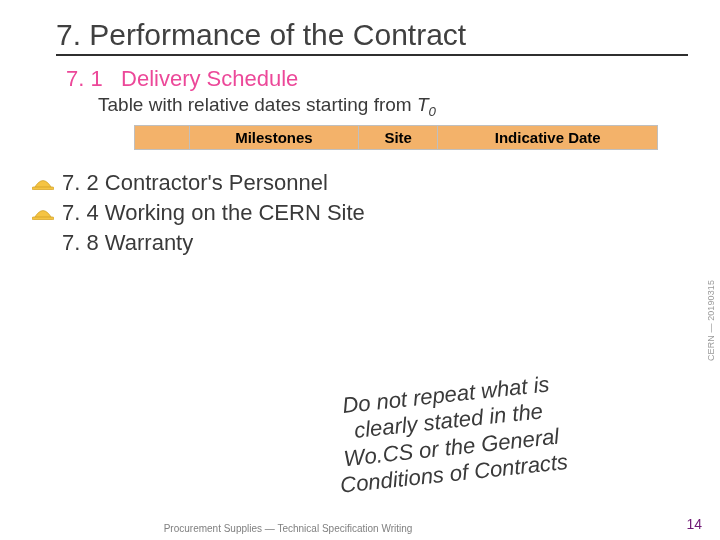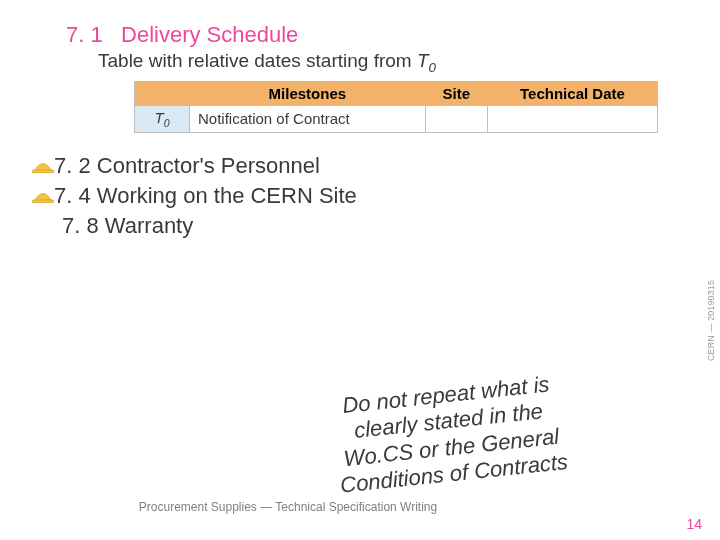--- a/index.html
+++ b/index.html
@@ -28,94 +28,87 @@
   .upright { font-style: normal; margin-top: 48px; }
   .table-wrap { margin: 0 30px 18px 42px; padding-left: 36px; }
   table { border-collapse: collapse; width: 100%; font-size: 15px; }
   th, td { border: 1px solid #bfbfbf; padding: 3px 8px; text-align: left; background: #fff; }
   th { background: #f3b26a; font-weight: 700; color: #000; text-align: center; }
   th.col0 { background: #f3b26a; width: 55px; }
   td.blue { background: #dbe9f5; }
   td.center { text-align: center; }
   .underline { text-decoration: underline; }
   .sub-after { font-size: 22px; color: #3a3a3a; margin: 2px 0; position: relative; padding-left: 0; }
-  .bullet-row { display: flex; align-items: center; margin-left: -30px; }
+  .bullet-row { display: flex; align-items: center; gap: 8px; margin-left: -30px; }
   .hat { width: 22px; height: 14px; display: inline-block; }
   .hat svg { display: block; }
   .sections { margin-left: 6px; }
   .note {
     position: absolute;
     left: 290px;
     top: 382px;
     font-size: 22px;
     font-style: italic;
     color: #3a3a3a;
     transform: rotate(-6deg);
     line-height: 1.2;
     text-align: center;
     width: 320px;
   }
   .footer {
     position: absolute;
-    bottom: 26px;
+    bottom: 6px;
     left: 0;
     width: 576px;
     text-align: center;
-    font-size: 12px;
+    font-size: 10px;
     color: #808080;
   }
   .pagenum {
     position: absolute;
     right: 18px;
     bottom: 8px;
-    color: #ec4899;
+    color: #701a75;
     font-size: 14px;
   }
   .side {
     position: absolute;
     right: 4px;
     top: 280px;
     font-size: 9px;
     color: #9a9a9a;
     writing-mode: vertical-rl;
     transform: rotate(180deg);
     letter-spacing: 0.1px;
   }
   sub { font-size: 0.7em; vertical-align: sub; }
 </style>
 </head>
 <body>
 
 <div class="slide">
+  <div class="title">7. Performance of the Contract</div>
 
   <div class="sub1">
     <span>7. 1</span>&nbsp;&nbsp;
     <span>Delivery Schedule</span>
   </div>
 
   <div class="sub2">
     <span class="upright">Table with relative dates starting from </span><span class="t0"><span>T</span><sub>0</sub></span>
   </div>
 
   <div class="table-wrap">
     <table>
       <tbody>
           <tr>
         <th class="col0"></th>
         <th>Milestones</th>
         <th>Site</th>
-        <th>Technical Date</th>
-      </tr>
-      <tr>
-        <td class="blue center">
-          <i><span>T</span><sub>0</sub></i>
-        </td>
-        <td>Notification of Contract</td>
-        <td></td>
-        <td></td>
+        <th>Indicative Date</th>
       </tr>
     </tbody>
       </table>
   </div>
 
   <div class="sections">
     <div class="bullet-row">
       <span class="hat">
         <svg viewBox="0 0 24 16">
             <path d="M2 14 Q12 -4 22 14 Z" fill="#f5c443" stroke="#c99a20" stroke-width="0.7"></path>

